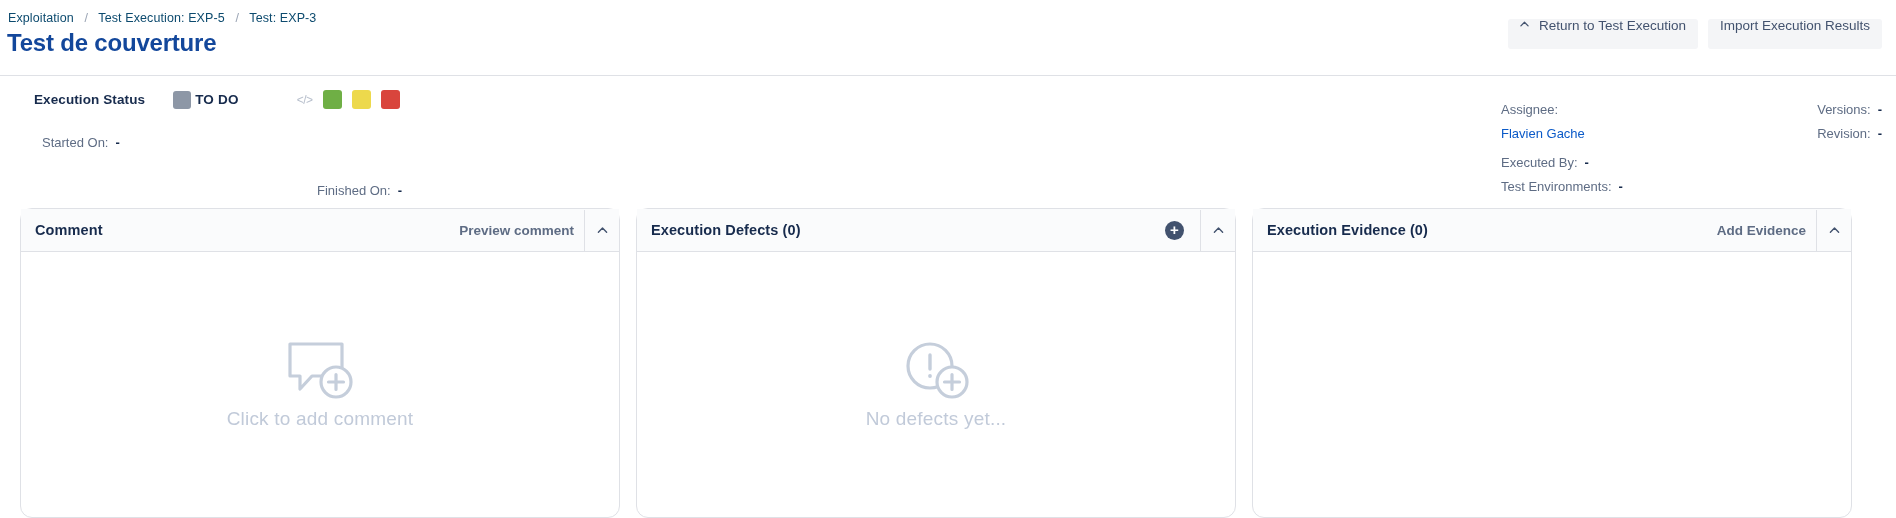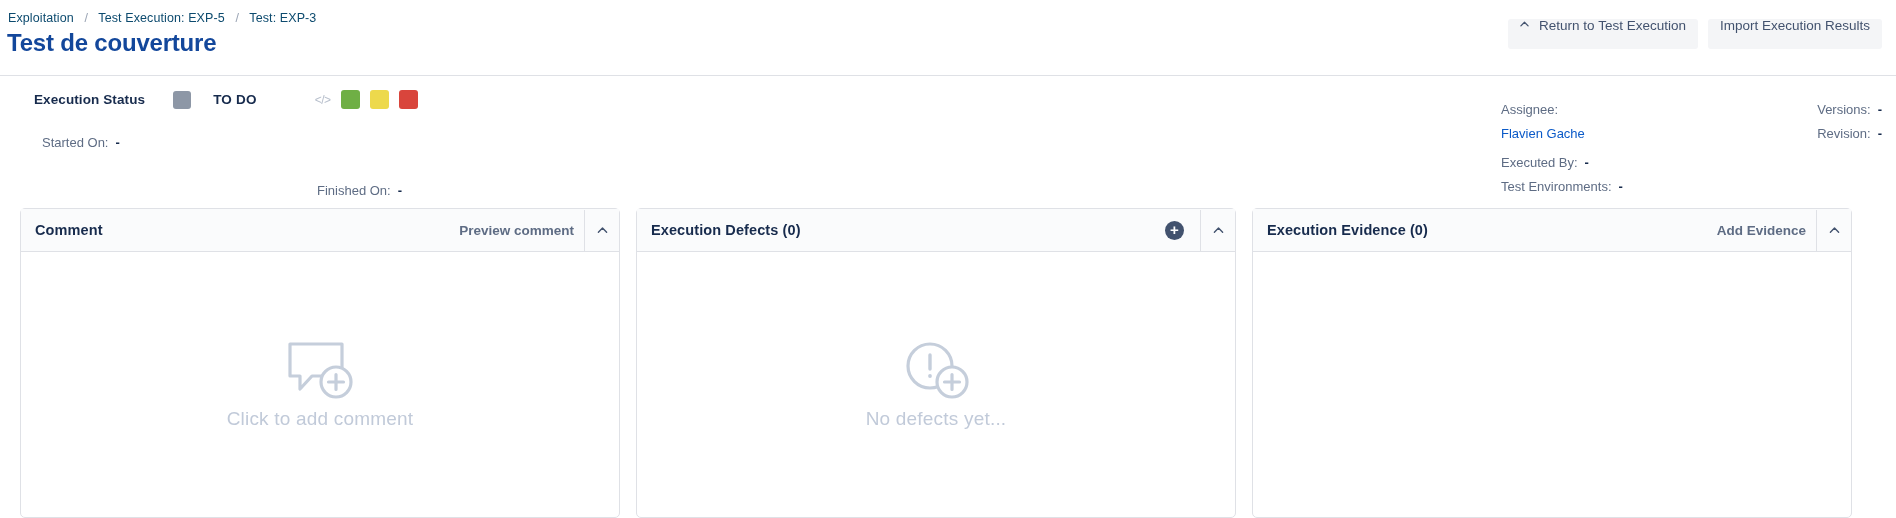--- a/index.html
+++ b/index.html
@@ -115,21 +115,21 @@
     width: 18px;
     height: 18px;
     border-radius: 3px;
     background: #8D97A6;
     margin-left: 28px;
   }
   .status-value {
     font-size: 13.5px;
     font-weight: bold;
     color: #172B4D;
-    margin-left: 22px;
+    margin-left: 4px;
     letter-spacing: .2px;
   }
   .status-actions {
     display: flex;
     align-items: center;
     margin-left: 58px;
     gap: 10px;
   }
   .code-icon {
     color: #B7BFCC;
@@ -197,21 +197,21 @@
     left: 0;
     top: 208px;
     width: 1896px;
     display: flex;
     gap: 16px;
     padding: 0 20px;
     box-sizing: border-box;
   }
   .panel {
     border: 1px solid #DFE1E6;
-    border-radius: 5px;
+    border-radius: 12px;
     background: #fff;
     height: 310px;
     display: flex;
     flex-direction: column;
     box-sizing: border-box;
   }
   .panel-comment  { width: 600px; }
   .panel-defects  { width: 600px; }
   .panel-evidence { width: 600px; }
 

